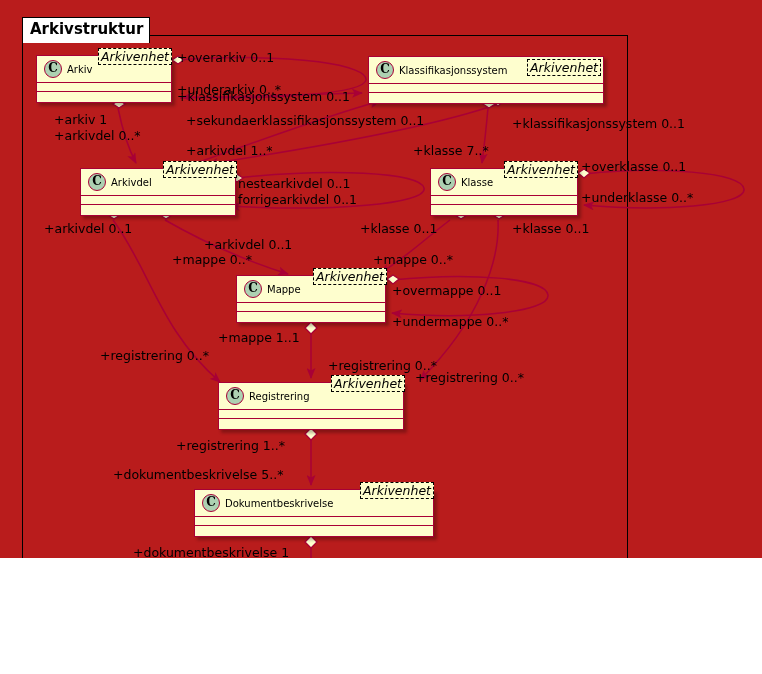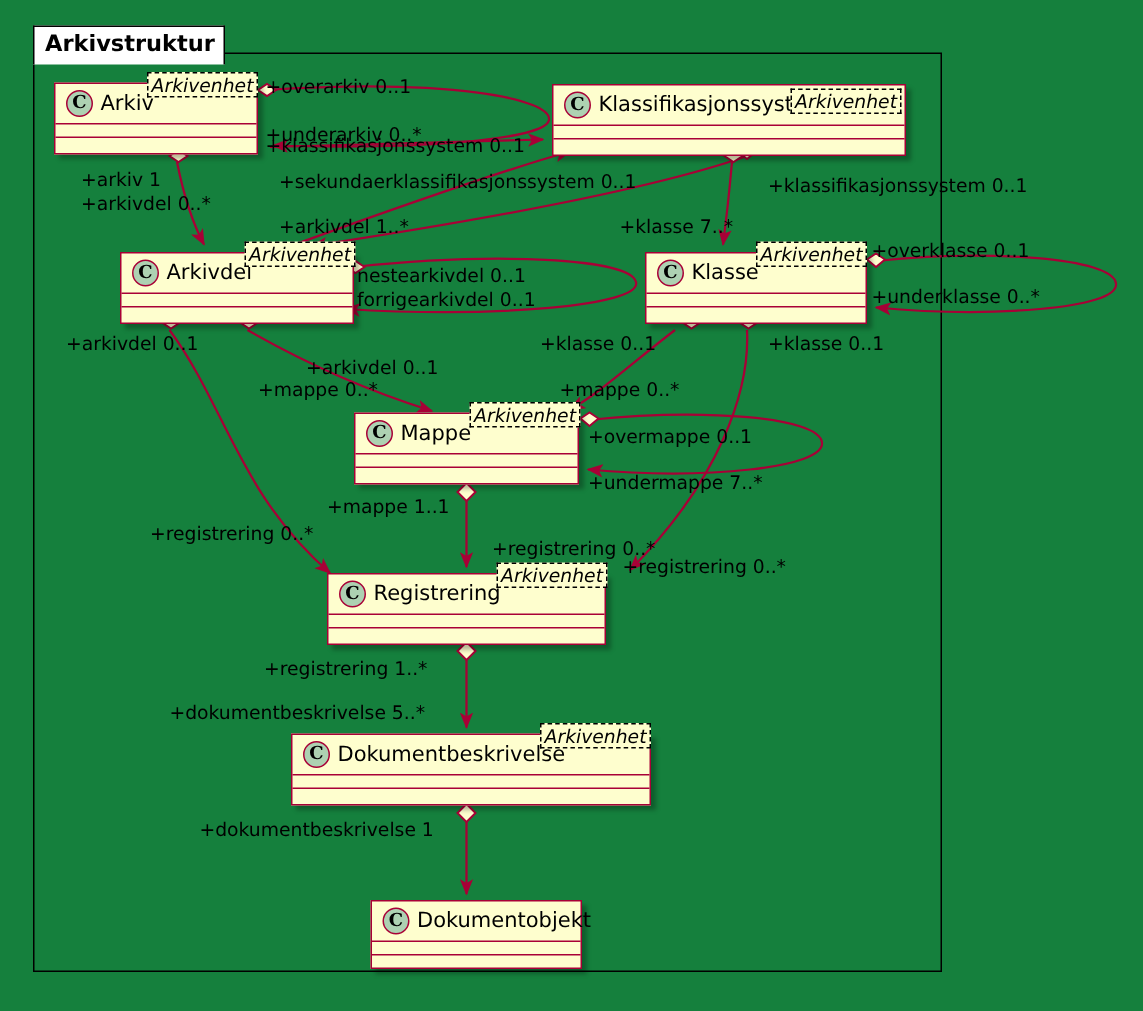--- a/index.html
+++ b/index.html
@@ -6,22 +6,22 @@
     margin: 0;
     padding: 0;
     background: #ffffff;
   }
   body {
     font-family: "DejaVu Sans", sans-serif;
   }
   #canvas {
     position: relative;
     width: 762px;
-    height: 674px;
-    background: #15803d;
+    height: 558px;
+    background: #b91c1c;
     overflow: hidden;
   }
   #edges {
     position: absolute;
     left: 0;
     top: 0;
     width: 762px;
     height: 674px;
     pointer-events: none;
   }
@@ -74,21 +74,21 @@
     font-weight: bold;
     font-size: 12px;
     line-height: 15px;
     text-align: center;
     color: #000000;
   }
   .cls-name {
     position: absolute;
     left: 30px;
     top: 5px;
-    font-size: 14px;
+    font-size: 10px;
     color: #000000;
     line-height: 17px;
     white-space: nowrap;
   }
   .cls-stereo {
     position: absolute;
     top: 2px;
     font-style: italic;
     font-size: 12.5px;
     line-height: 15px;
@@ -272,21 +272,21 @@
   <div class="elabel" style="left:238px; top:192px;">forrigearkivdel 0..1</div>
   <div class="elabel" style="left:581px; top:159px;">+overklasse 0..1</div>
   <div class="elabel" style="left:581px; top:190px;">+underklasse 0..*</div>
   <div class="elabel" style="left:44px; top:221px;">+arkivdel 0..1</div>
   <div class="elabel" style="left:360px; top:221px;">+klasse 0..1</div>
   <div class="elabel" style="left:512px; top:221px;">+klasse 0..1</div>
   <div class="elabel" style="left:204px; top:237px;">+arkivdel 0..1</div>
   <div class="elabel" style="left:172px; top:252px;">+mappe  0..*</div>
   <div class="elabel" style="left:373px; top:252px;">+mappe 0..*</div>
   <div class="elabel" style="left:392px; top:283px;">+overmappe 0..1</div>
-  <div class="elabel" style="left:392px; top:314px;">+undermappe 7..*</div>
+  <div class="elabel" style="left:392px; top:314px;">+undermappe 0..*</div>
   <div class="elabel" style="left:218px; top:330px;">+mappe 1..1</div>
   <div class="elabel" style="left:100px; top:348px;">+registrering  0..*</div>
   <div class="elabel" style="left:328px; top:358px;">+registrering 0..*</div>
   <div class="elabel" style="left:415px; top:370px;">+registrering 0..*</div>
   <div class="elabel" style="left:176px; top:438px;">+registrering 1..*</div>
   <div class="elabel" style="left:113px; top:467px;">+dokumentbeskrivelse 5..*</div>
   <div class="elabel" style="left:133px; top:545px;">+dokumentbeskrivelse 1</div>
 
 </div>
 

